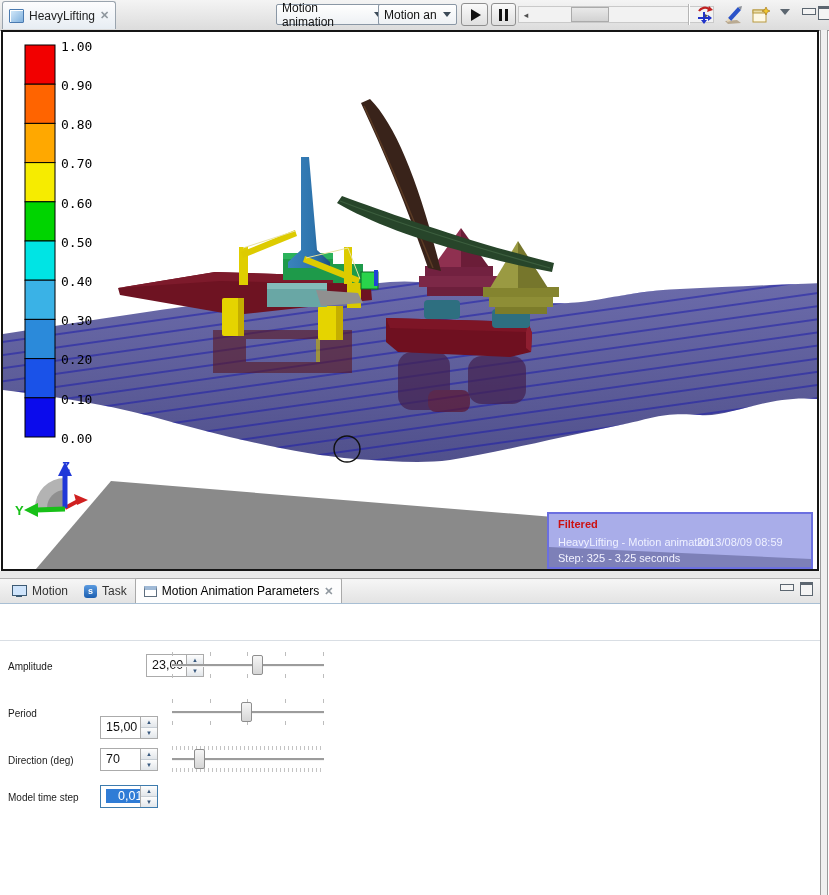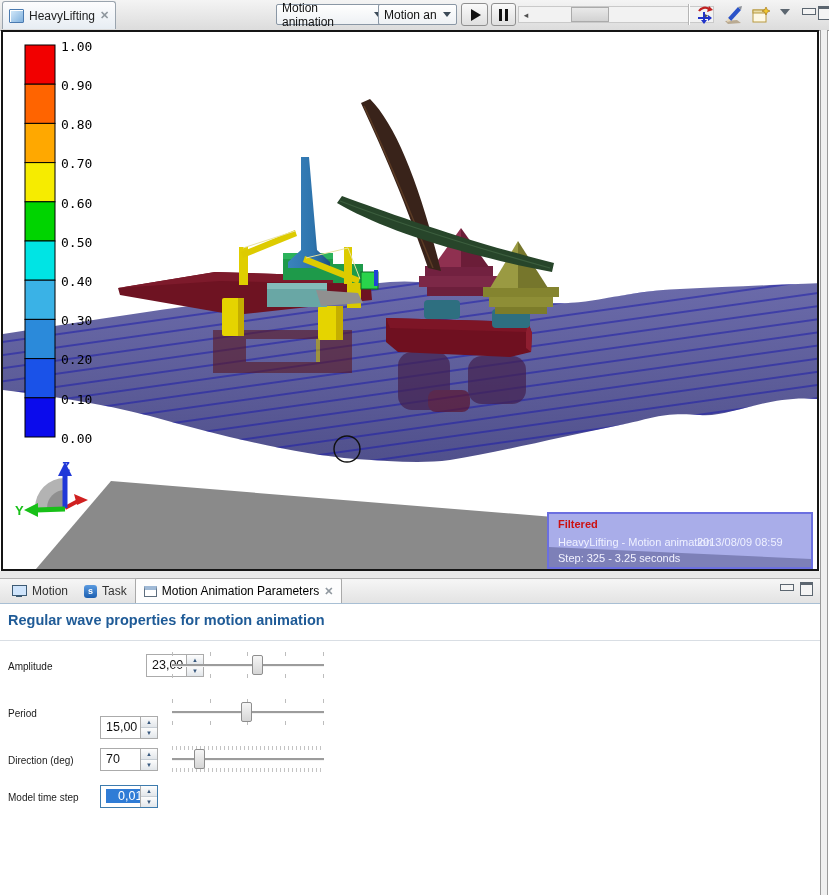--- a/index.html
+++ b/index.html
@@ -289,21 +289,20 @@
     <div class="btab active">
       <span class="view-icon"></span>
       <span>Motion Animation Parameters</span>
       <span class="tab-close">✕</span>
     </div>
   </div>
   <div class="bmini"></div>
   <div class="bmaxi"></div>
 
   <div class="panel">
-    <div class="panel-title">Regular wave properties for motion animation</div>
     <div class="panel-rule"></div>
 
     <div class="frow-label" style="top:57px;">Amplitude</div>
     <div class="spinfield" style="top:50px;margin-left:46px;">
       <span class="val">23,00</span>
       <span class="spinner">
         <span class="sb up">▲</span>
         <span class="sb dn">▼</span>
       </span>
     </div>

